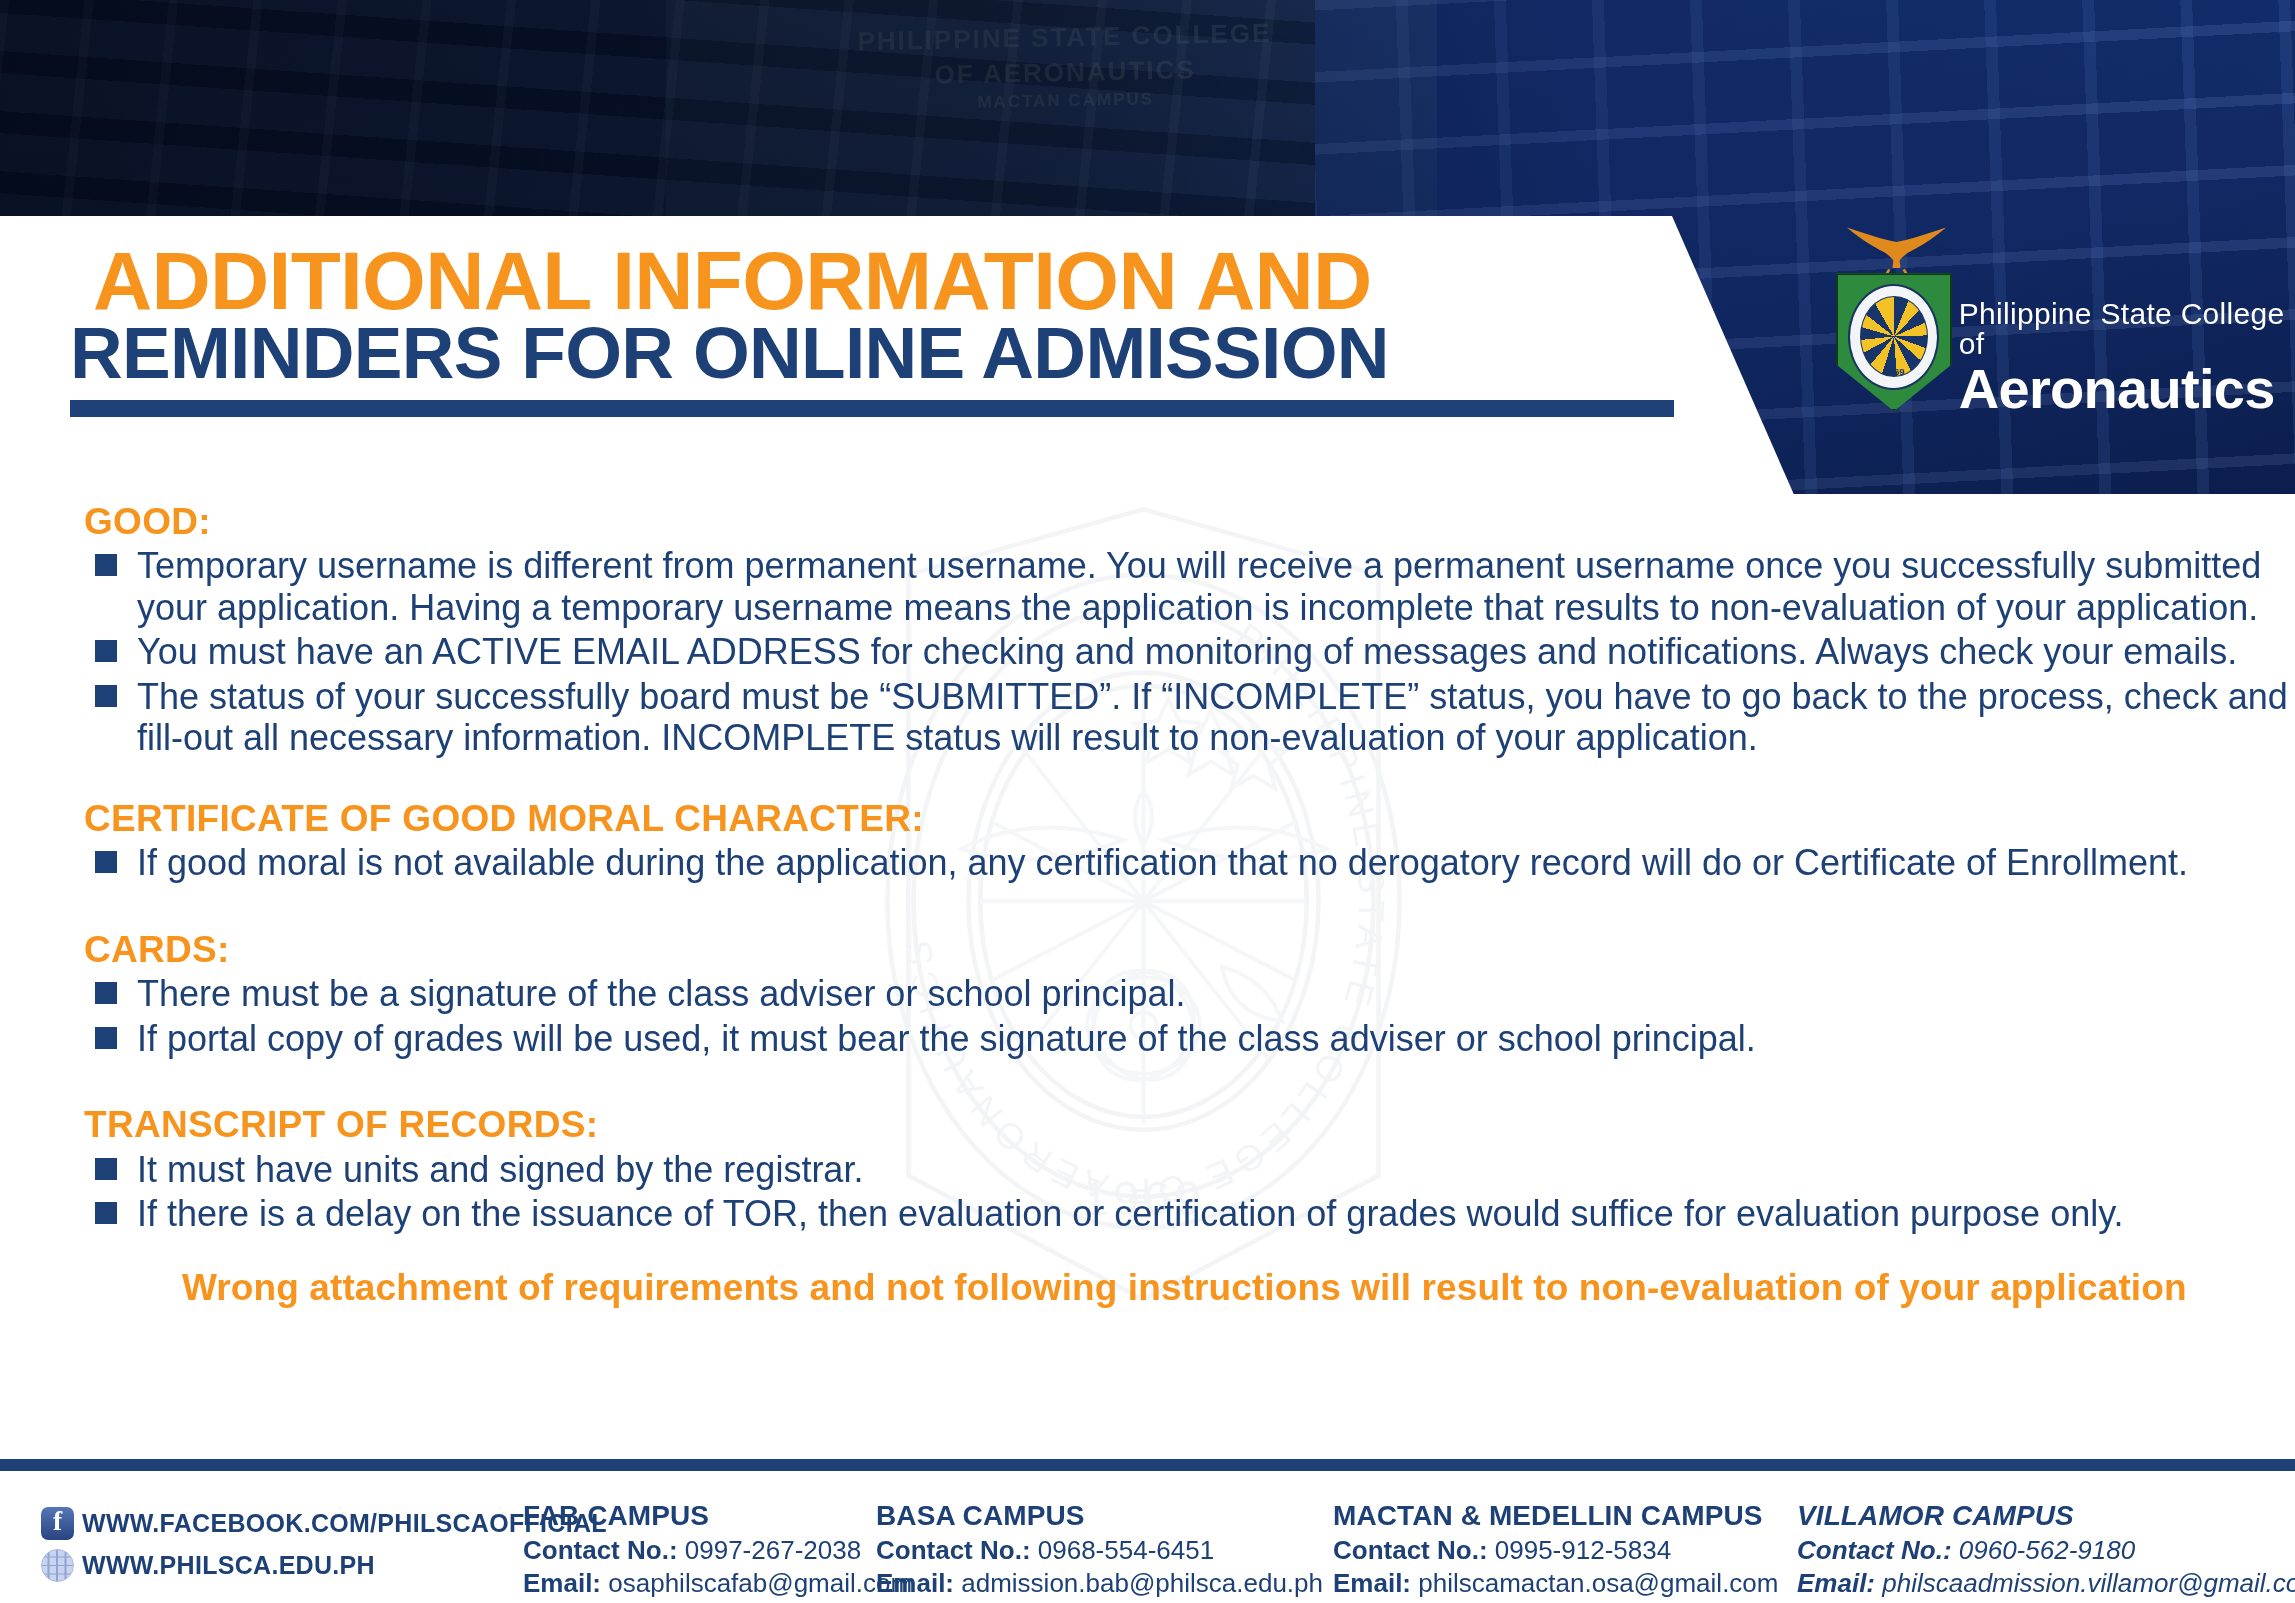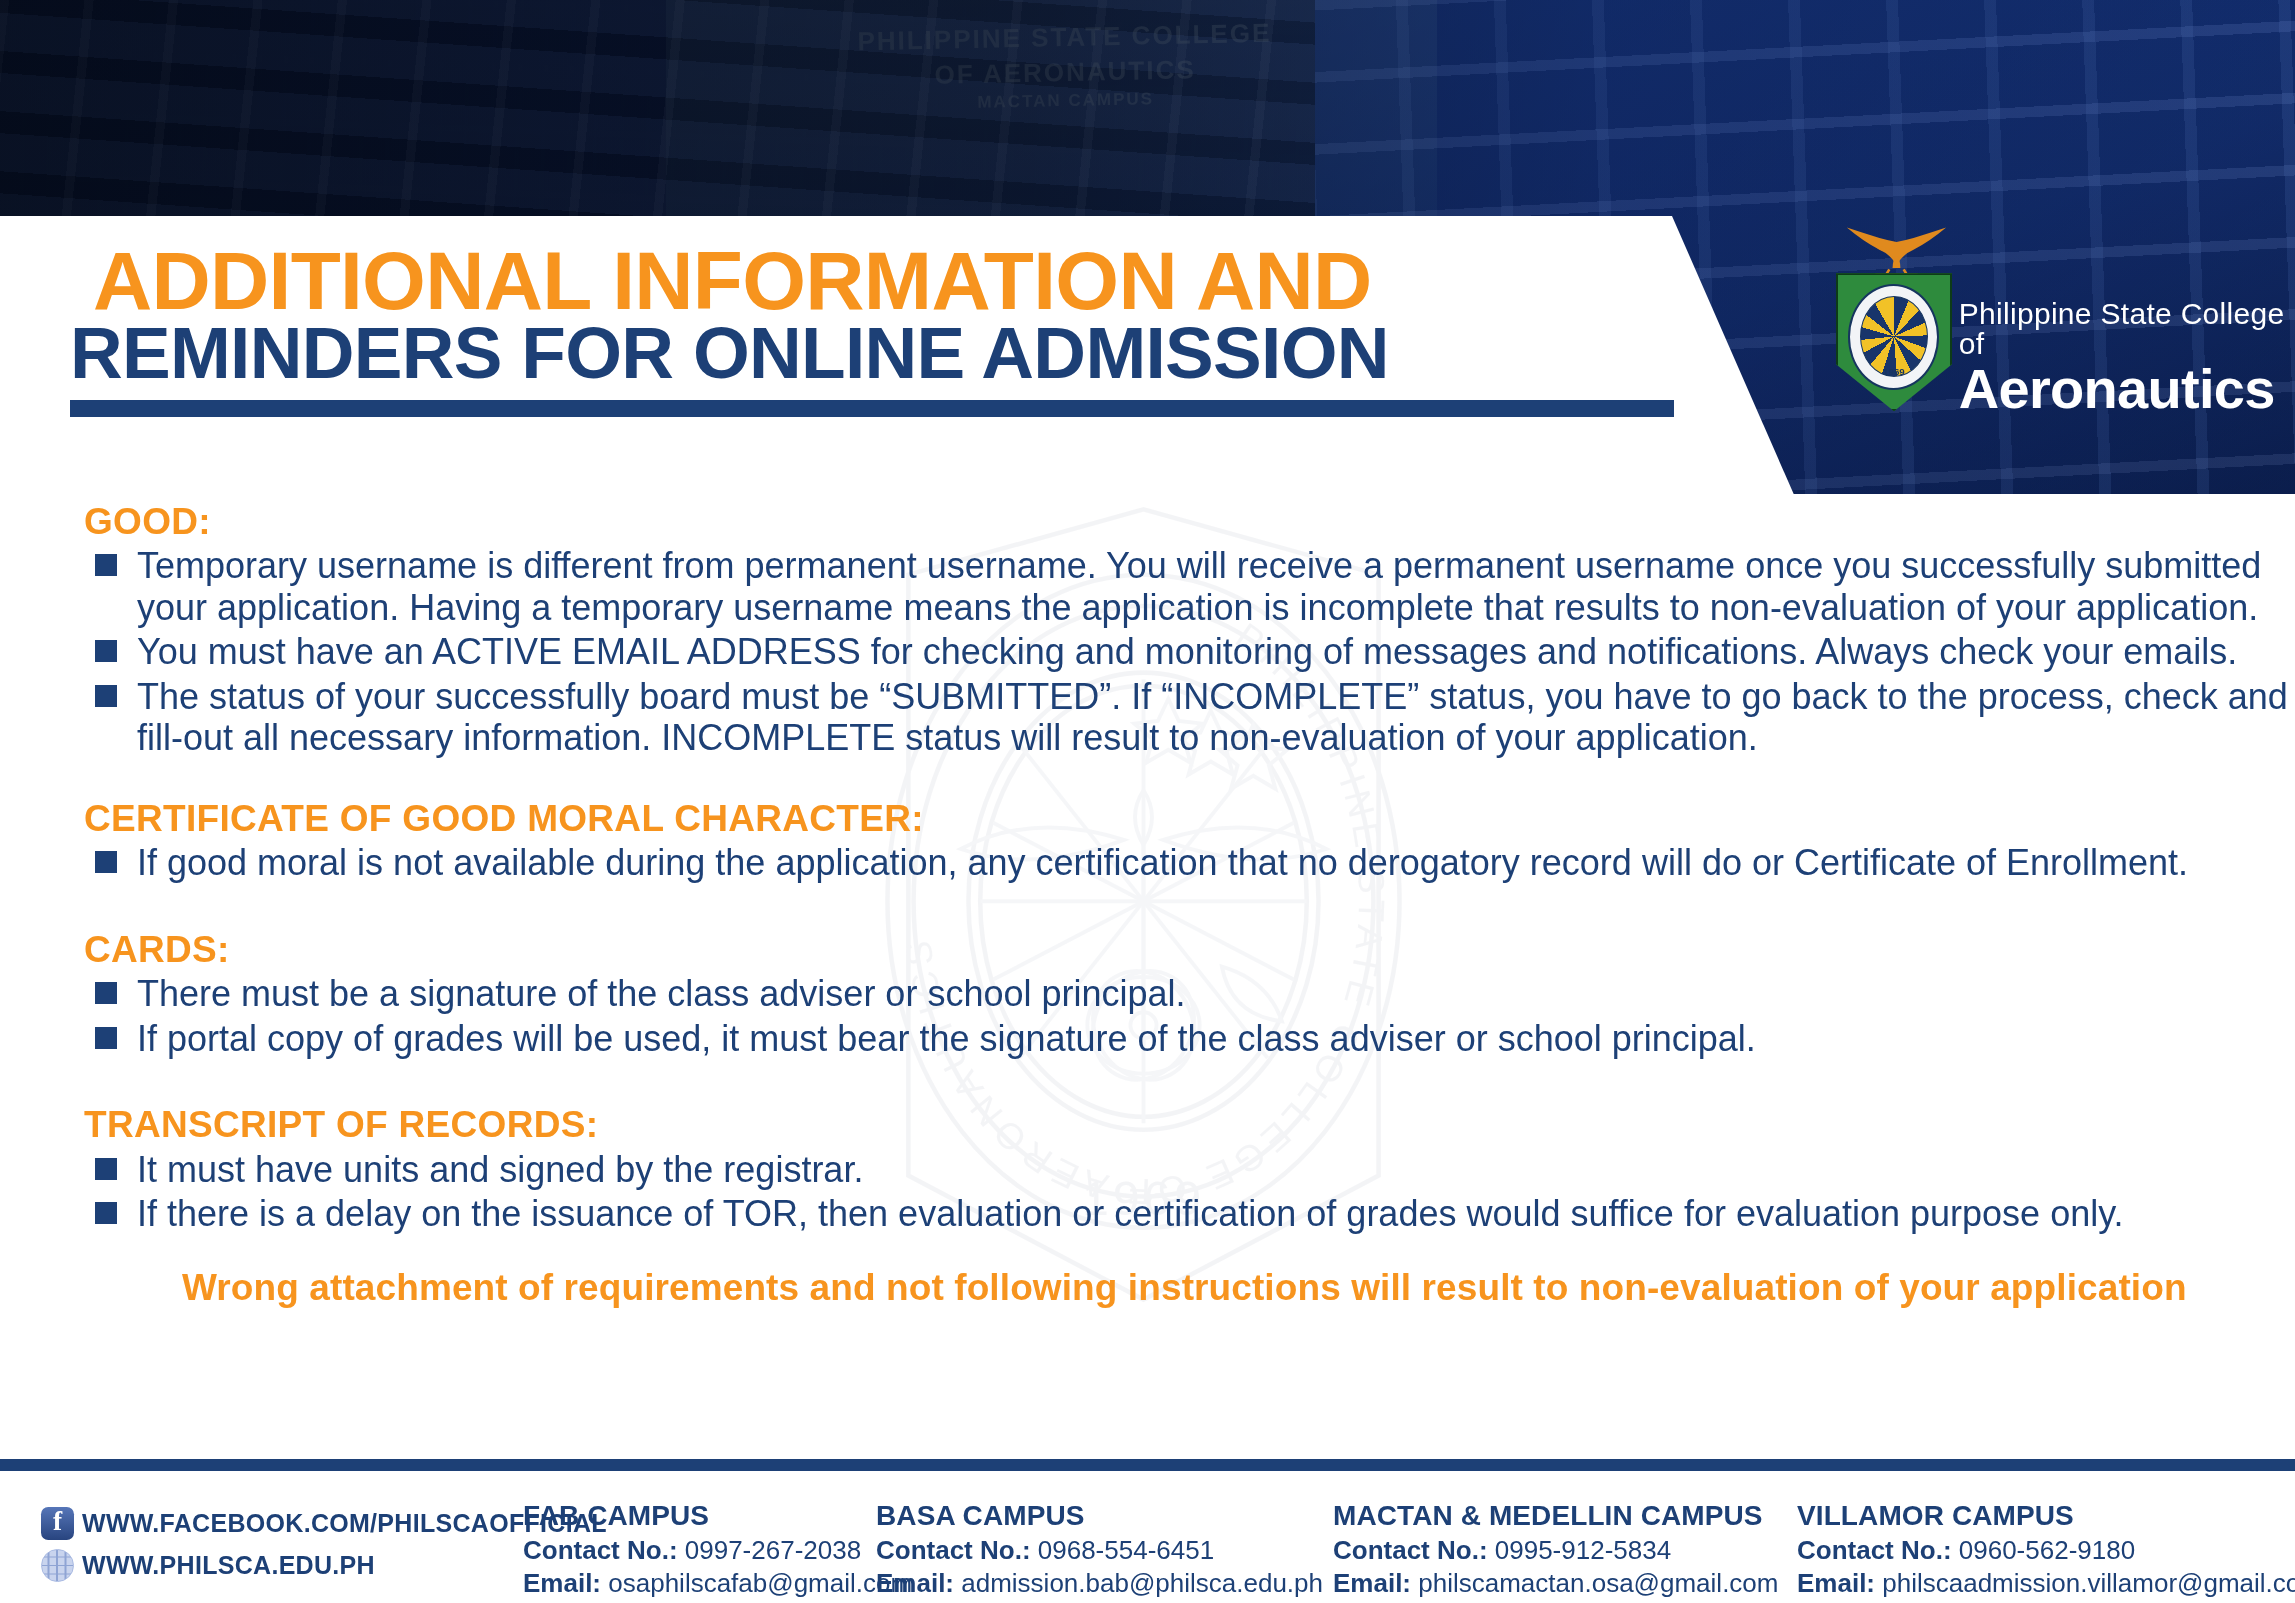--- a/index.html
+++ b/index.html
@@ -158,21 +158,21 @@
     box-shadow:-8.5px 0 0 #8fa4d4, 8.5px 0 0 #8fa4d4;
   }
   .globe-ico::after{
     content:""; position:absolute; top:15px; left:0; width:100%; height:1.3px; background:#8fa4d4;
     box-shadow:0 -8.5px 0 #8fa4d4, 0 8.5px 0 #8fa4d4;
   }
   .fs-txt{ color:#1D4076; font-size:25px; font-weight:bold; letter-spacing:0.3px; }
 
   .campuses{ flex:1; display:flex; padding-top:17px; }
   .campus{ padding-right:15.7px; }
-  .c0{ width:353px; } .c1{ width:457px; } .c2{ width:464px; } .c3{ width:496px; }
+  .c0{ width:353px; } .c1{ width:457px; } .c2{ width:464px; } .c3{ width:496px;font-style:italic; }
   .c-name{ color:#1D4076; font-weight:bold; font-size:28px; letter-spacing:0.1px; }
   .c-line{ color:#1D4076; font-size:26px; margin-top:2.6px; white-space:nowrap; }
   .c-line b{ font-weight:bold; }
 </style>
 </head>
 <body>
 
 <div class="poster">
 
   <div class="banner">

